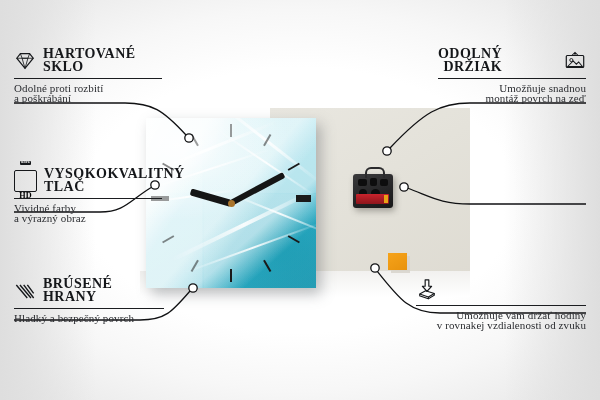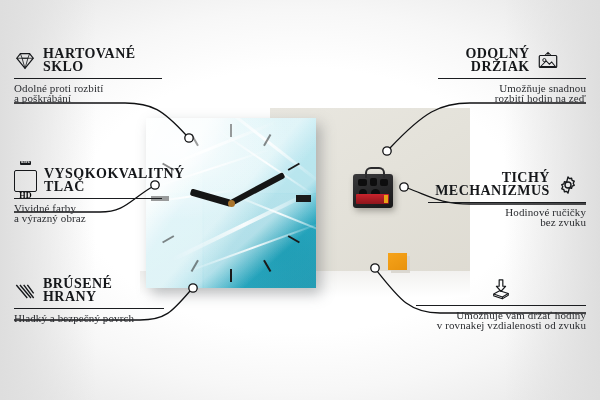--- a/index.html
+++ b/index.html
@@ -59,21 +59,21 @@
         background:linear-gradient(180deg,#c9232c,#8d151c);}
   .batt-tip{position:absolute;right:1px;top:1px;width:4px;height:8px;background:#e8a317;}
   .mech-dot{position:absolute;background:#0d0d0e;border-radius:50%;}
   .foam{position:absolute;left:248px;top:145px;width:19px;height:17px;
         background:linear-gradient(150deg,#f6a31a,#e8920d);
         box-shadow:3px 3px 0 rgba(215,212,203,.85);}
 
   
   .feat{position:absolute;}
   .feat .hrow{display:flex;align-items:center;gap:7px;}
-  .feat.right .hrow{justify-content:center;}
+  .feat.right .hrow{justify-content:space-between;}
   .feat .htxt{font-size:14px;line-height:12.5px;letter-spacing:.45px;
               font-weight:700;color:#15171a;text-transform:uppercase;}
   .feat.right .htxt{text-align:right;}
   .rule{height:1px;background:#1b1d20;margin:5px 0 4px;}
   .feat .sub{font-size:11px;line-height:10px;color:#2a2c30;letter-spacing:.1px;}
   .feat.right .sub{text-align:right;}
   .ico{flex:0 0 auto;width:22px;height:22px;color:#16181b;}
   .ico svg{display:block;width:22px;height:22px;}
   .hdbadge{flex:0 0 auto;width:21px;height:20px;border:1.4px solid #16181b;border-radius:2px;
            display:flex;flex-direction:column;align-items:center;justify-content:center;line-height:1;gap:26px;}
@@ -234,43 +234,24 @@
             <rect x="2.5" y="6" width="19" height="13" rx="1" fill="none" stroke="currentColor" stroke-width="1.3"></rect>
             <path d="M12 2.6 L12 6 M8.5 6 L12 2.6 L15.5 6" fill="none" stroke="currentColor" stroke-width="1.1"></path>
             <circle cx="8" cy="11" r="1.7" fill="none" stroke="currentColor" stroke-width="1"></circle>
             <path d="M4 18 L10 12 L13.5 15.5 L16 13 L20 18 Z" fill="none" stroke="currentColor" stroke-width="1.1"></path>
           </svg>
       </span>
     </div>
     <div class="rule"></div>
     <div class="sub">
       <span>Umožňuje snadnou</span><br>
-      <span>rozbití hodin na zeď</span>
-    </div>
-  </div>
-
-  <div class="feat right" style="left:428px;top:172px;width:158px;">
-    <div class="hrow">
-      <span class="htxt">
-        <span>TICHÝ</span><br>
-        <span>MECHANIZMUS</span>
-      </span>
-      <span class="ico">
-        <svg viewBox="0 0 24 24">
-            <path d="M12 3.2l1.5 1.9 2.4-.5.6 2.4 2.3 .9-1.1 2.2 1.1 2.2-2.3 .9-.6 2.4-2.4-.5L12 20.8l-1.5-1.9-2.4 .5-.6-2.4-2.3-.9 1.1-2.2-1.1-2.2 2.3-.9 .6-2.4 2.4 .5z" fill="none" stroke="currentColor" stroke-width="1.5" stroke-linejoin="round"></path>
-            <circle cx="12" cy="12" r="3.3" fill="none" stroke="currentColor" stroke-width="1.5"></circle>
-          </svg>
-      </span>
-    </div>
-    <div class="rule"></div>
-    <div class="sub">
-      <span>Hodinové ručičky</span><br>
-      <span>bez zvuku</span>
-    </div>
-  </div>
+      <span>montáž povrch na zeď</span>
+    </div>
+  </div>
+
 
   <div class="feat right" style="left:416px;top:278px;width:170px;">
     <div class="hrow">
       <span class="ico">
         <svg viewBox="0 0 24 24">
             <path d="M10 2 L14 2 L14 9 L17 9 L12 14.5 L7 9 L10 9 Z" fill="none" stroke="currentColor" stroke-width="1.3" stroke-linejoin="round"></path>
             <path d="M4 17.5 L10.5 14 L20 17 L13.5 20.8 Z" fill="none" stroke="currentColor" stroke-width="1.2" stroke-linejoin="round"></path>
             <path d="M4 17.5 L4 19.4 L13.5 22.6 L13.5 20.8 M20 17 L20 18.8 L13.5 22.6" fill="none" stroke="currentColor" stroke-width="1.1"></path>
           </svg>
       </span>

